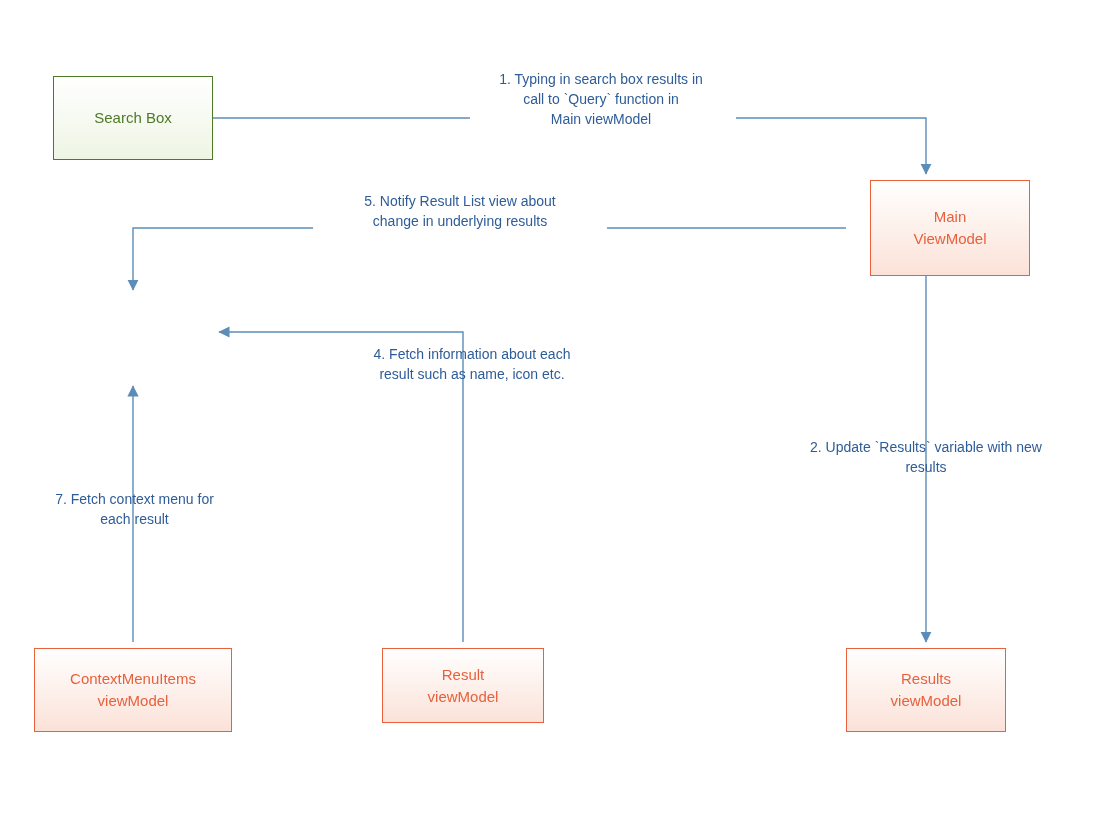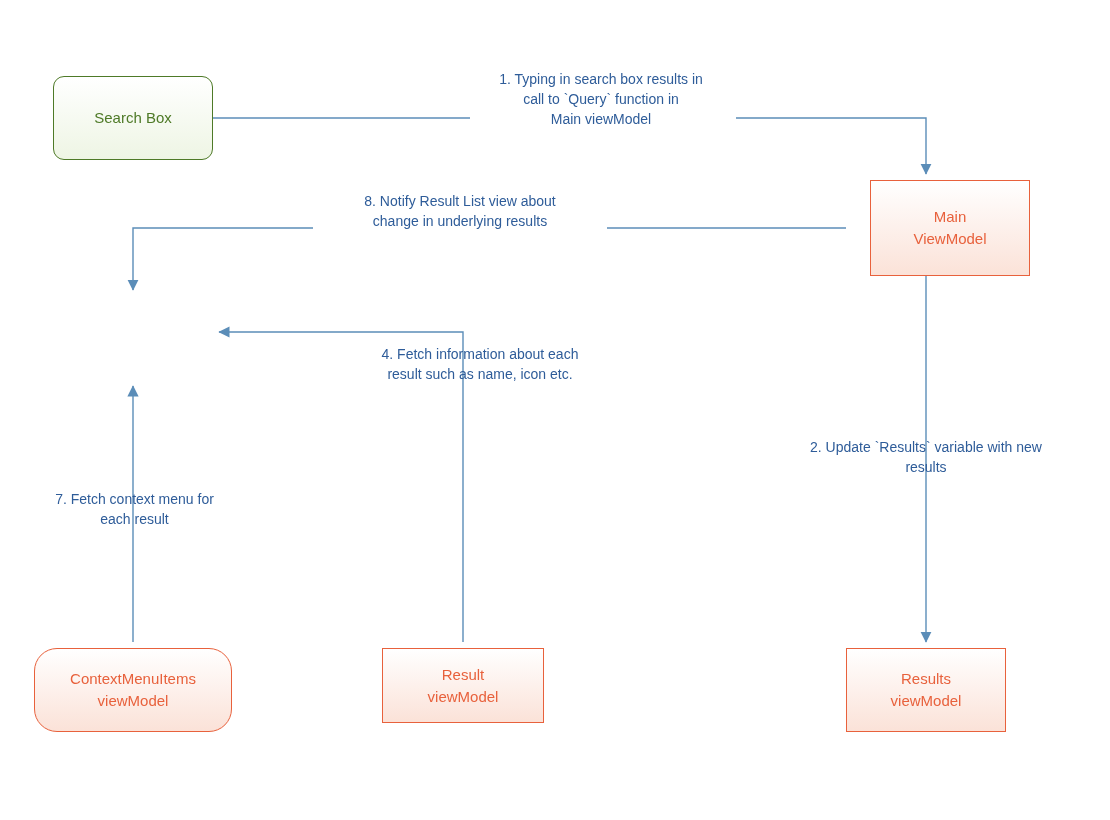--- a/index.html
+++ b/index.html
@@ -26,21 +26,20 @@
     text-align: center;
     font-size: 15px;
     line-height: 1.45;
     border-width: 1.4px;
     border-style: solid;
   }
   .node-green {
     border-color: #4e7a27;
     color: #4e7a27;
     background: linear-gradient(to bottom, #ffffff 0%, #eef5e4 100%);
-    border-radius: 11px;
   }
   .node-orange {
     border-color: #e8613c;
     color: #e8613c;
     background: linear-gradient(to bottom, #ffffff 0%, #fbe2d8 100%);
   }
   .node-label {
     display: block;
     white-space: pre-line;
   }
@@ -99,43 +98,43 @@
   <div class="node node-green" style="left:53px; top:76px; width:160px; height:84px;">
     <span class="node-label">Search Box</span>
   </div>
 
   <div class="node node-orange" style="left:846px; top:180px; width:160px; height:96px;margin-left:24px;">
     <span class="node-label">Main
 ViewModel</span>
   </div>
 
 
-  <div class="node node-orange" style="left:34px; top:648px; width:198px; height:84px;border-radius:23px;">
+  <div class="node node-orange" style="left:34px; top:648px; width:198px; height:84px;">
     <span class="node-label">ContextMenuItems
 viewModel</span>
   </div>
 
   <div class="node node-orange" style="left:382px; top:648px; width:162px; height:75px;">
     <span class="node-label">Result
 viewModel</span>
   </div>
 
   <div class="node node-orange" style="left:846px; top:648px; width:160px; height:84px;">
     <span class="node-label">Results
 viewModel</span>
   </div>
 
   <div class="edge-label" style="left:451px; top:70px; width:300px;">1. Typing in search box results in
 call to `Query` function in
 Main viewModel</div>
 
-  <div class="edge-label" style="left:315px; top:192px; width:290px;">8. Notify Result List view about
+  <div class="edge-label" style="left:315px; top:192px; width:290px;">5. Notify Result List view about
 change in underlying results</div>
 
-  <div class="edge-label" style="left:330px; top:345px; width:300px;">4. Fetch information about each
+  <div class="edge-label" style="left:322px; top:345px; width:300px;">4. Fetch information about each
 result such as name, icon etc.</div>
 
   <div class="edge-label" style="left:756px; top:438px; width:340px;">2. Update `Results` variable with new
 results</div>
 
   <div class="edge-label" style="left:12px; top:490px; width:245px;">7. Fetch context menu for
 each result</div>
 
 </div>
 

